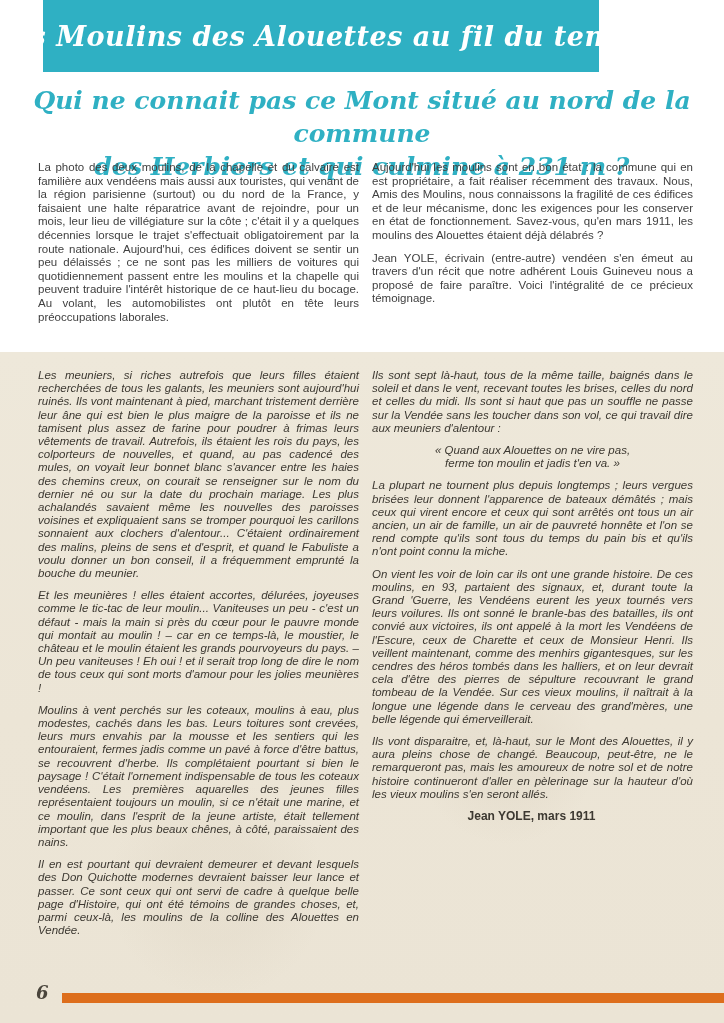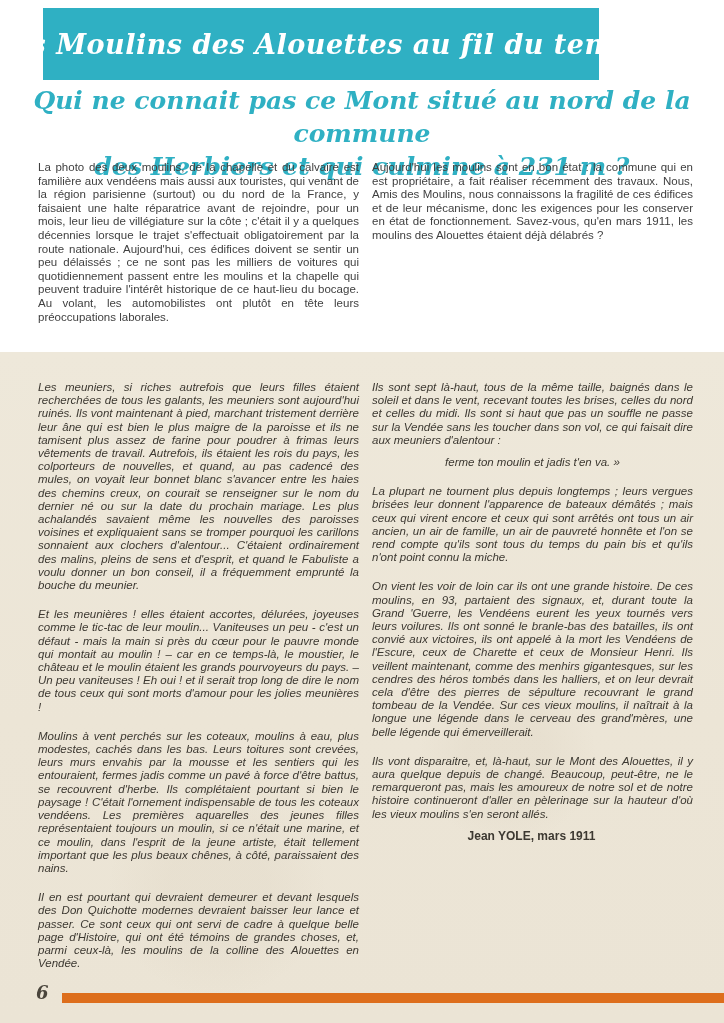--- a/index.html
+++ b/index.html
@@ -8,21 +8,21 @@
     width:724px;height:1023px;
     background:#ffffff;
     overflow:hidden;
     font-family:"Liberation Sans", sans-serif;
   }
 
   
   .banner{
     position:absolute;left:43px;top:0;width:556px;height:72px;
     background:#2fb0c3;
-    display:flex;align-items:center;justify-content:center;margin-top:8px;
+    display:flex;align-items:center;justify-content:center;
   }
   .banner-title{
     color:#ffffff;
     font-family:"DejaVu Serif", serif;
     font-style:italic;font-weight:700;
     font-size:27px;letter-spacing:.5px;
     white-space:nowrap;
   }
 
   
@@ -58,21 +58,21 @@
   }
   .testimony-cols{
     position:absolute;left:38px;top:13px;width:655px;
     display:flex;gap:13px;
     color:#3c3831;
     font-style:italic;
     font-size:11.5px;line-height:13.2px;
     text-align:justify;
   }
   .testimony-cols .col{flex:1;}
-  .testimony-cols p{margin:16px 0 9px 0;}
+  .testimony-cols p{margin:4px 0 9px 0;}
   .quote{
     text-align:center;margin:2px 0 9px 0;
   }
   .signature{
     text-align:center;
     font-style:normal;font-weight:700;
     padding-right:2px;margin-top:4px;
     font-size:12px;
   }
 
@@ -101,39 +101,41 @@
     <div>Qui ne connait pas ce Mont situé au nord de la commune</div>
     <div>des Herbiers et qui culmine à 231 m ?</div>
   </div>
 
   <section class="intro">
     <div class="col">
       <p>La photo des deux moulins, de la chapelle et du calvaire est familière aux vendéens mais aussi aux touristes, qui venant de la région parisienne (surtout) ou du nord de la France, y faisaient une halte réparatrice avant de rejoindre, pour un mois, leur lieu de villégiature sur la côte ; c'était il y a quelques décennies lorsque le trajet s'effectuait obligatoirement par la route nationale. Aujourd'hui, ces édifices doivent se sentir un peu délaissés ; ce ne sont pas les milliers de voitures qui quotidiennement passent entre les moulins et la chapelle qui peuvent traduire l'intérêt historique de ce haut-lieu du bocage. Au volant, les automobilistes ont plutôt en tête leurs préoccupations laborales.</p>
     </div>
     <div class="col">
       <p>Aujourd'hui les moulins sont en bon état : la commune qui en est propriétaire, a fait réaliser récemment des travaux. Nous, Amis des Moulins, nous connaissons la fragilité de ces édifices et de leur mécanisme, donc les exigences pour les conserver en état de fonctionnement. Savez-vous, qu'en mars 1911, les moulins des Alouettes étaient déjà délabrés ?</p>
+      <p>Jean YOLE, écrivain (entre-autre) vendéen s'en émeut au travers d'un récit que notre adhérent Louis Guineveu nous a proposé de faire paraître. Voici l'intégralité de ce précieux témoignage.</p>
     </div>
   </section>
 
   <section class="testimony">
     <div class="testimony-cols">
       <div class="col">
         <p>Les meuniers, si riches autrefois que leurs filles étaient recherchées de tous les galants, les meuniers sont aujourd'hui ruinés. Ils vont maintenant à pied, marchant tristement derrière leur âne qui est bien le plus maigre de la paroisse et ils ne tamisent plus assez de farine pour poudrer à frimas leurs vêtements de travail. Autrefois, ils étaient les rois du pays, les colporteurs de nouvelles, et quand, au pas cadencé des mules, on voyait leur bonnet blanc s'avancer entre les haies des chemins creux, on courait se renseigner sur le nom du dernier né ou sur la date du prochain mariage. Les plus achalandés savaient même les nouvelles des paroisses voisines et expliquaient sans se tromper pourquoi les carillons sonnaient aux clochers d'alentour... C'étaient ordinairement des malins, pleins de sens et d'esprit, et quand le Fabuliste a voulu donner un bon conseil, il a fréquemment emprunté la bouche du meunier.</p>
         <p>Et les meunières ! elles étaient accortes, délurées, joyeuses comme le tic-tac de leur moulin... Vaniteuses un peu - c'est un défaut - mais la main si près du cœur pour le pauvre monde qui montait au moulin ! – car en ce temps-là, le moustier, le château et le moulin étaient les grands pourvoyeurs du pays. – Un peu vaniteuses ! Eh oui ! et il serait trop long de dire le nom de tous ceux qui sont morts d'amour pour les jolies meunières !</p>
         <p>Moulins à vent perchés sur les coteaux, moulins à eau, plus modestes, cachés dans les bas. Leurs toitures sont crevées, leurs murs envahis par la mousse et les sentiers qui les entouraient, fermes jadis comme un pavé à force d'être battus, se recouvrent d'herbe. Ils complétaient pourtant si bien le paysage ! C'était l'ornement indispensable de tous les coteaux vendéens. Les premières aquarelles des jeunes filles représentaient toujours un moulin, si ce n'était une marine, et ce moulin, dans l'esprit de la jeune artiste, était tellement important que les plus beaux chênes, à côté, paraissaient des nains.</p>
         <p>Il en est pourtant qui devraient demeurer et devant lesquels des Don Quichotte modernes devraient baisser leur lance et passer. Ce sont ceux qui ont servi de cadre à quelque belle page d'Histoire, qui ont été témoins de grandes choses, et, parmi ceux-là, les moulins de la colline des Alouettes en Vendée.</p>
       </div>
       <div class="col">
-        <p>Ils sont sept là-haut, tous de la même taille, baignés dans le soleil et dans le vent, recevant toutes les brises, celles du nord et celles du midi. Ils sont si haut que pas un souffle ne passe sur la Vendée sans les toucher dans son vol, ce qui faisait dire aux meuniers d'alentour :</p>
+        <p>Ils sont sept là-haut, tous de la même taille, baignés dans le soleil et dans le vent, recevant toutes les brises, celles du nord et celles du midi. Ils sont si haut que pas un souffle ne passe sur la Vendée sans les toucher dans son vol, ce qui travail dire aux meuniers d'alentour :</p>
         <div class="quote">
+          <div>« Quand aux Alouettes on ne vire pas,</div>
           <div>ferme ton moulin et jadis t'en va. »</div>
         </div>
         <p>La plupart ne tournent plus depuis longtemps ; leurs vergues brisées leur donnent l'apparence de bateaux démâtés ; mais ceux qui virent encore et ceux qui sont arrêtés ont tous un air ancien, un air de famille, un air de pauvreté honnête et l'on se rend compte qu'ils sont tous du temps du pain bis et qu'ils n'ont point connu la miche.</p>
         <p>On vient les voir de loin car ils ont une grande histoire. De ces moulins, en 93, partaient des signaux, et, durant toute la Grand 'Guerre, les Vendéens eurent les yeux tournés vers leurs voilures. Ils ont sonné le branle-bas des batailles, ils ont convié aux victoires, ils ont appelé à la mort les Vendéens de l'Escure, ceux de Charette et ceux de Monsieur Henri. Ils veillent maintenant, comme des menhirs gigantesques, sur les cendres des héros tombés dans les halliers, et on leur devrait cela d'être des pierres de sépulture recouvrant le grand tombeau de la Vendée. Sur ces vieux moulins, il naîtrait à la longue une légende dans le cerveau des grand'mères, une belle légende qui émerveillerait.</p>
-        <p>Ils vont disparaitre, et, là-haut, sur le Mont des Alouettes, il y aura quelque depuis de changé. Beaucoup, peut-être, ne le remarqueront pas, mais les amoureux de notre sol et de notre histoire continueront d'aller en pèlerinage sur la hauteur d'où les vieux moulins s'en seront allés.</p>
+        <p>Ils vont disparaitre, et, là-haut, sur le Mont des Alouettes, il y aura pleins chose de changé. Beaucoup, peut-être, ne le remarqueront pas, mais les amoureux de notre sol et de notre histoire continueront d'aller en pèlerinage sur la hauteur d'où les vieux moulins s'en seront allés.</p>
         <div class="signature">Jean YOLE, mars 1911</div>
       </div>
     </div>
   </section>
 
   <div class="page-number">6</div>
   <div class="footer-bar"></div>
 
 </div>
 

